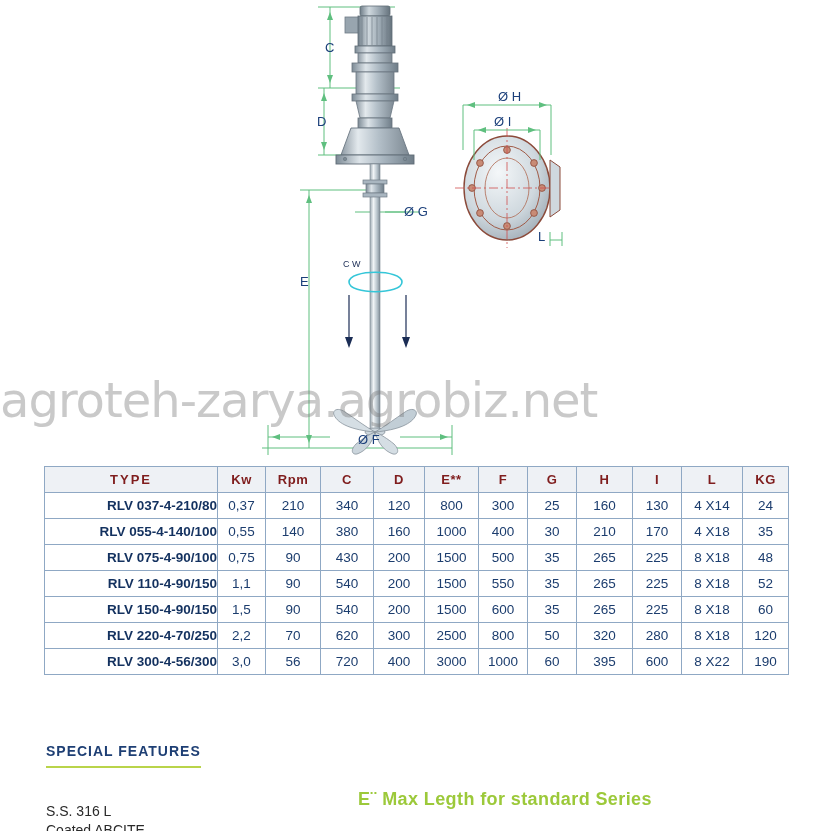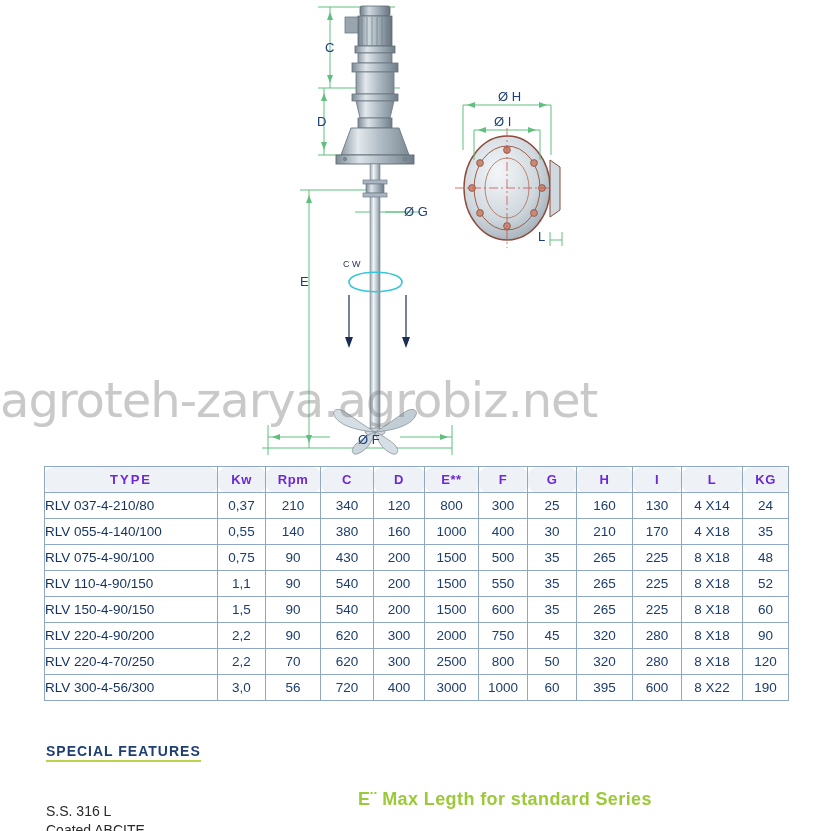--- a/index.html
+++ b/index.html
@@ -53,33 +53,32 @@
     border: 1px solid #8fa8c4;
     text-align: center;
     padding: 0;
     height: 25px;
     line-height: 25px;
     white-space: nowrap;
   }
   #spec-table thead th {
     background: #eef1f5;
     font-weight: bold;
-    color: #6d28d9;
+    color: #7f1d1d;
     letter-spacing: 0.5px;
     font-size: 13px;
-    border-radius: 9px;
   }
   #spec-table thead th.type-head {
     width: 172px;
     letter-spacing: 2px;
   }
   #spec-table td.type-cell {
-    font-weight: normal;
+    font-weight: bold;
     font-size: 13.5px;
-    text-align: left;
+    text-align: right;
     color: #13315f;
   }
   #spec-table td.val {
     font-size: 13.5px;
     color: #1c3d6e;
   }
   .c-kw   { width: 47px; }
   .c-rpm  { width: 54px; }
   .c-c    { width: 52px; }
   .c-d    { width: 50px; }
@@ -94,21 +93,21 @@
   
   #special-title {
     position: absolute;
     left: 46px;
     top: 743px;
     font-size: 14px;
     font-weight: bold;
     color: #1e3f74;
     letter-spacing: 1px;
     border-bottom: 2px solid #b9d44a;
-    padding-bottom: 1px;
+    padding-bottom: 7px;
     display: inline-block;
   }
   #special-list {
     position: absolute;
     left: 46px;
     top: 766px;
     font-size: 14px;
     color: #2a2a2a;
     line-height: 19px;
     margin-top: 36px;
@@ -400,34 +399,20 @@
       <td class="val">200</td>
       <td class="val">1500</td>
       <td class="val">600</td>
       <td class="val">35</td>
       <td class="val">265</td>
       <td class="val">225</td>
       <td class="val">8 X18</td>
       <td class="val">60</td>
     </tr>
     <tr>
-      <td class="type-cell">RLV 220-4-90/200</td>
-      <td class="val">2,2</td>
-      <td class="val">90</td>
-      <td class="val">620</td>
-      <td class="val">300</td>
-      <td class="val">2000</td>
-      <td class="val">750</td>
-      <td class="val">45</td>
-      <td class="val">320</td>
-      <td class="val">280</td>
-      <td class="val">8 X18</td>
-      <td class="val">90</td>
-    </tr>
-    <tr>
       <td class="type-cell">RLV 220-4-70/250</td>
       <td class="val">2,2</td>
       <td class="val">70</td>
       <td class="val">620</td>
       <td class="val">300</td>
       <td class="val">2500</td>
       <td class="val">800</td>
       <td class="val">50</td>
       <td class="val">320</td>
       <td class="val">280</td>

